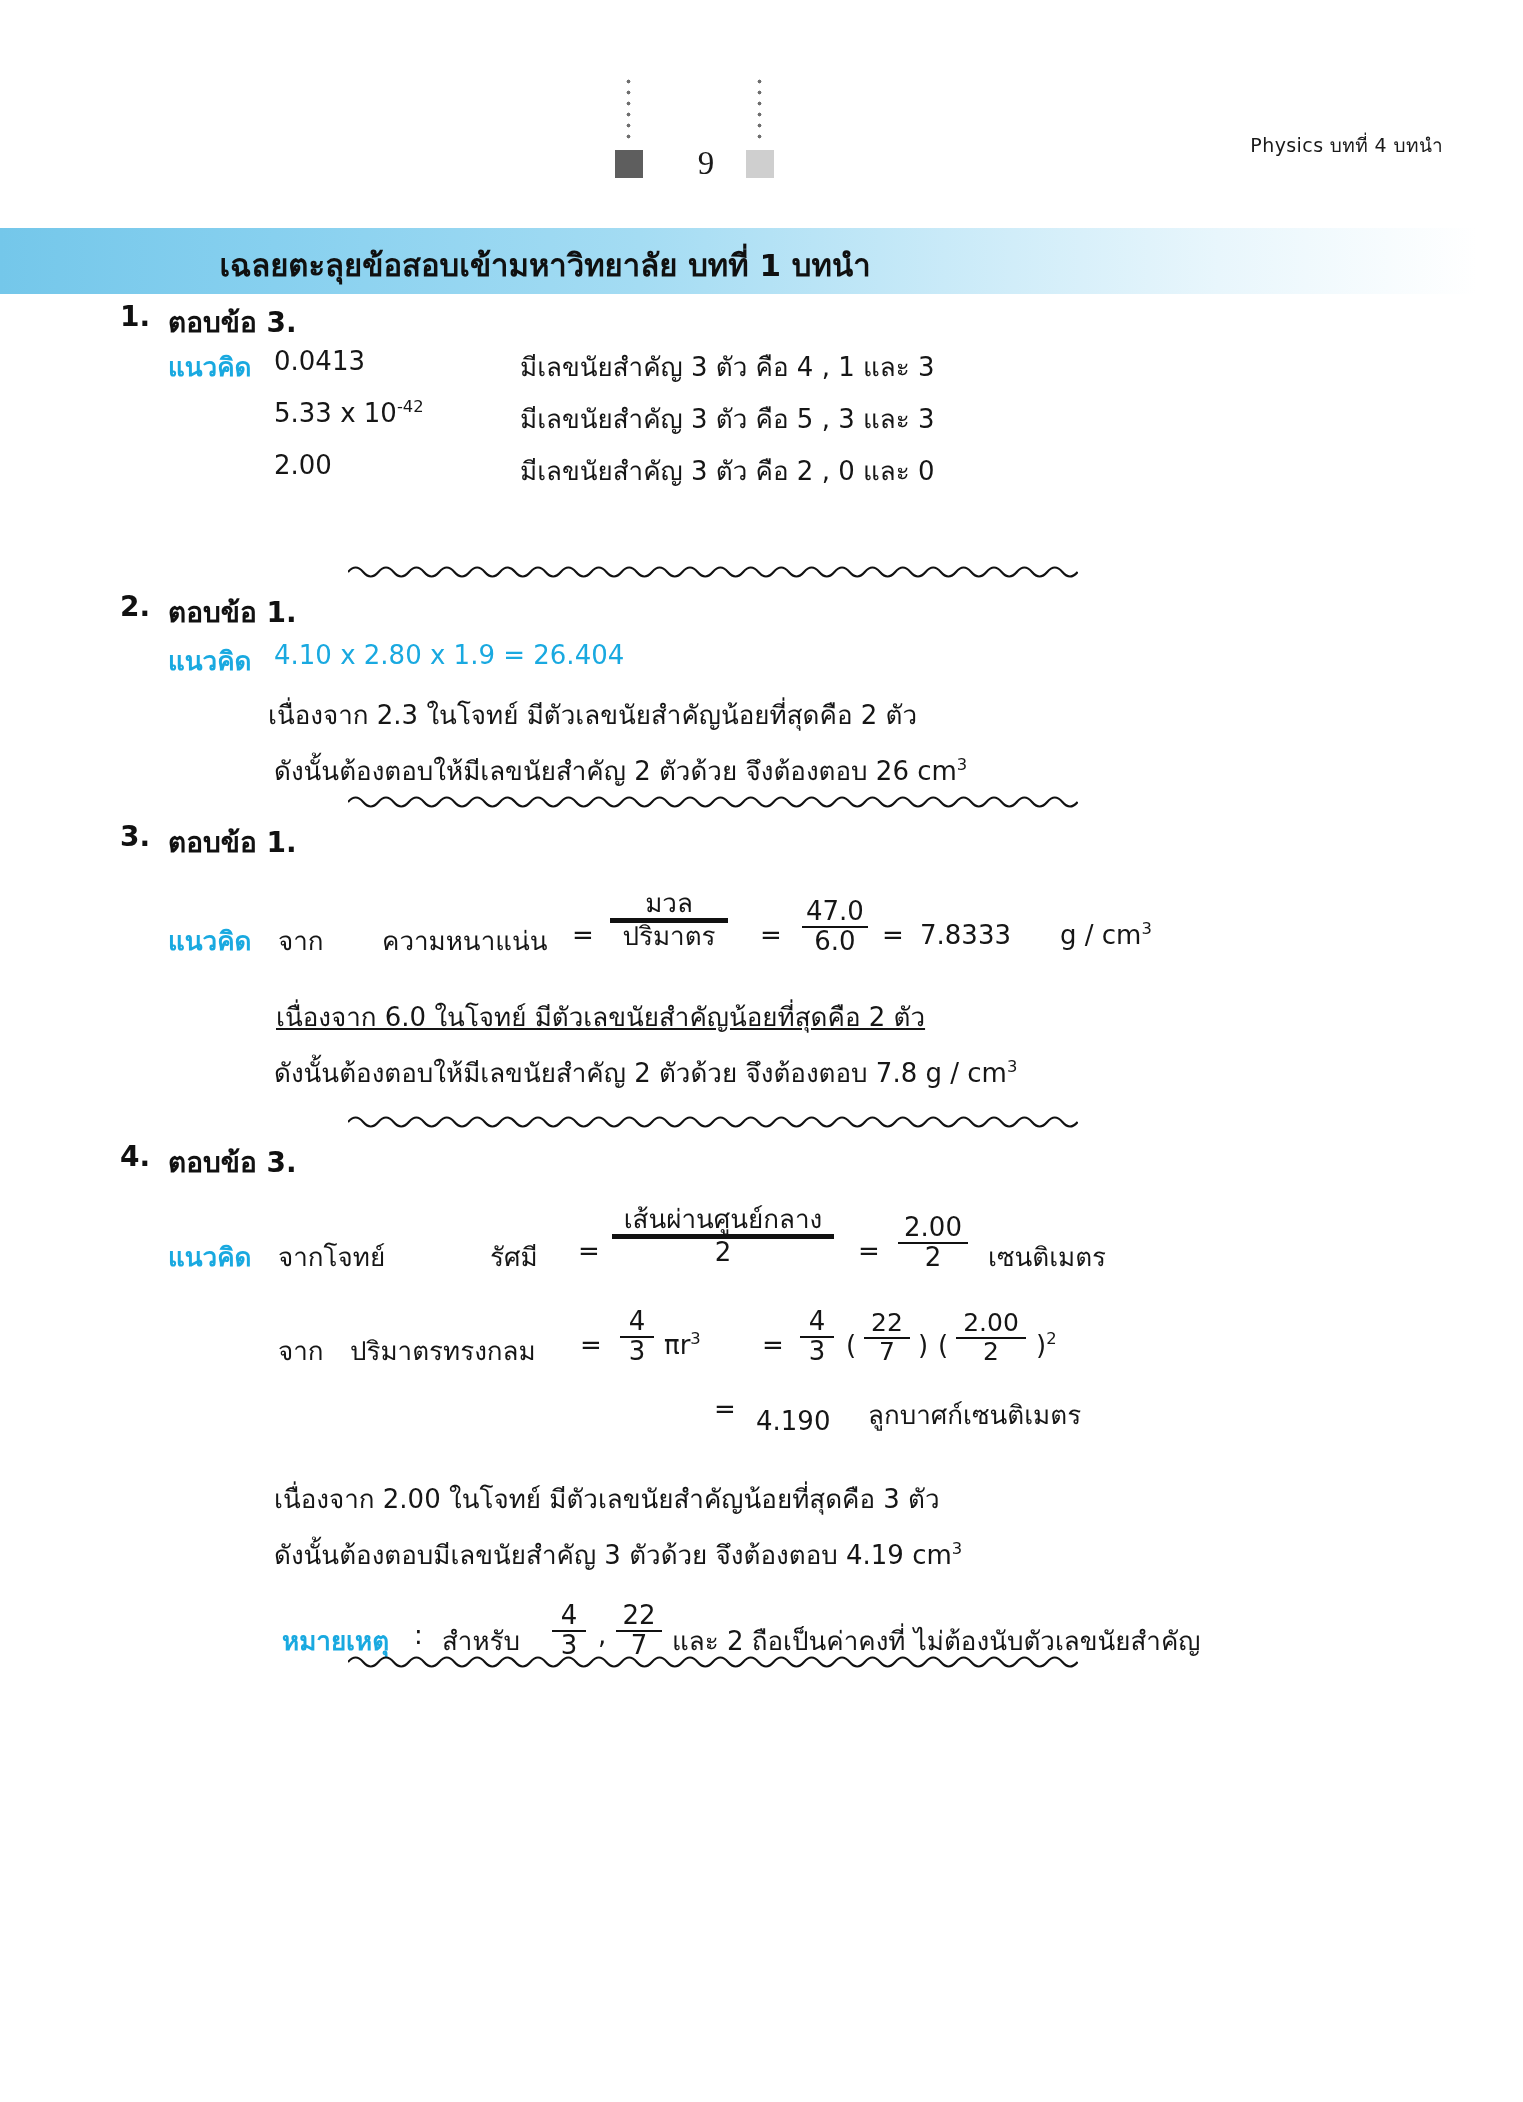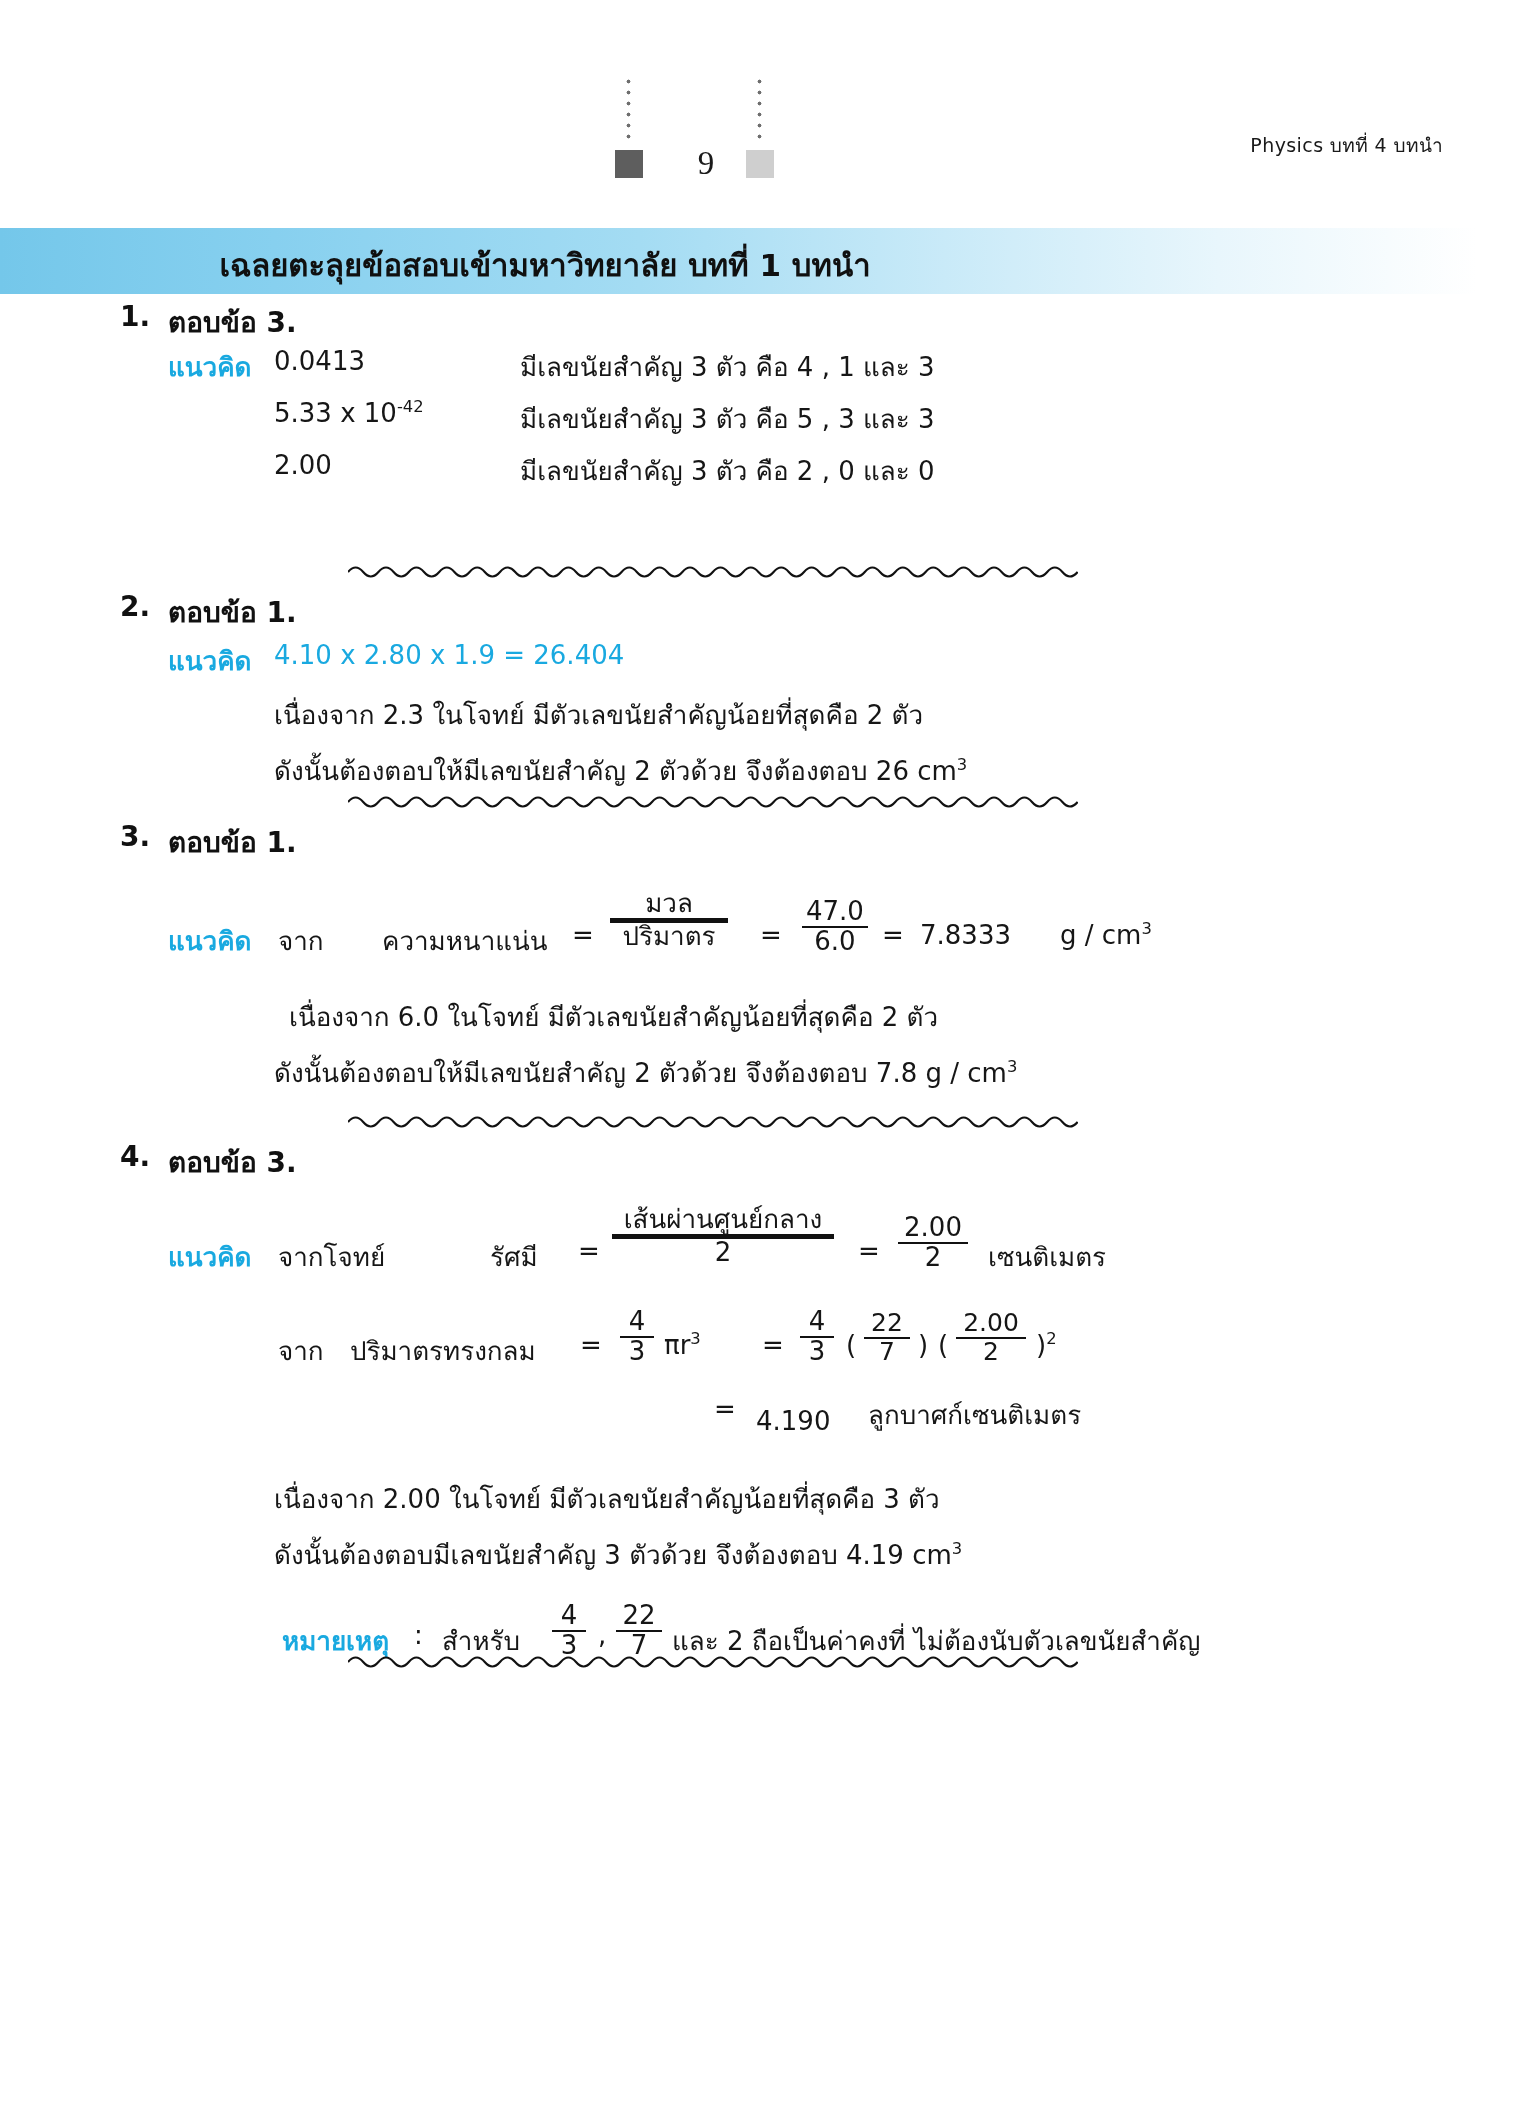--- a/index.html
+++ b/index.html
@@ -206,21 +206,21 @@
     <div class="item" style="height:200px;">
       <div class="item-head" style="height:50px;">
         <span class="item-num">2.</span>
         <span class="item-ans">ตอบข้อ 1.</span>
       </div>
       <div class="row" style="height:54px;">
         <span class="lead ml" style="position:absolute;left:168px;top:0;">แนวคิด</span>
         <span class="cyan ml" style="position:absolute;left:274px;top:0;">4.10 x 2.80 x 1.9  =  26.404</span>
       </div>
       <div class="row" style="height:56px;">
-        <span class="ml" style="position:absolute;left:274px;top:0;">เนื่องจาก  2.3  ในโจทย์   มีตัวเลขนัยสำคัญน้อยที่สุดคือ  2  ตัว</span>
+        <span class="ml" style="position:absolute;left:268px;top:0;">เนื่องจาก  2.3  ในโจทย์   มีตัวเลขนัยสำคัญน้อยที่สุดคือ  2  ตัว</span>
       </div>
       <div class="row" style="height:56px;">
         <span class="ml" style="position:absolute;left:274px;top:0;"><span>ดังนั้นต้องตอบให้มีเลขนัยสำคัญ  2  ตัวด้วย  จึงต้องตอบ  26  cm</span><sup>3</sup></span>
       </div>
     </div>
 
     <div class="wave">
       <svg width="730" height="24" viewBox="0 0 730 24">
         <path d="M0,12 q7.6,-9 15.2,0 t15.2,0 t15.2,0 t15.2,0 t15.2,0 t15.2,0 t15.2,0 t15.2,0 t15.2,0 t15.2,0 t15.2,0 t15.2,0 t15.2,0 t15.2,0 t15.2,0 t15.2,0 t15.2,0 t15.2,0 t15.2,0 t15.2,0 t15.2,0 t15.2,0 t15.2,0 t15.2,0 t15.2,0 t15.2,0 t15.2,0 t15.2,0 t15.2,0 t15.2,0 t15.2,0 t15.2,0 t15.2,0 t15.2,0 t15.2,0 t15.2,0 t15.2,0 t15.2,0 t15.2,0 t15.2,0 t15.2,0 t15.2,0 t15.2,0 t15.2,0 t15.2,0 t15.2,0 t15.2,0 t15.2,0" fill="none" stroke="#111111" stroke-width="2.1"></path>
       </svg>
@@ -245,21 +245,21 @@
         <span class="frac ml" style="position:absolute;left:802px;top:12px;min-width:62px;">
           <span class="num">47.0</span>
           <span class="den">6.0</span>
         </span>
         <span class="ml" style="position:absolute;left:882px;top:34px;">=</span>
         <span class="ml" style="position:absolute;left:920px;top:34px;">7.8333</span>
         <span class="ml" style="position:absolute;left:1060px;top:34px;"><span>g / cm</span><sup>3</sup></span>
       </div>
 
       <div class="row" style="height:56px;">
-        <span class="ml" style="position:absolute;left:289px;top:0;">เนื่องจาก  6.0  ในโจทย์   มีตัวเลขนัยสำคัญน้อยที่สุดคือ  2  ตัว</span>
+        <span class="ml" style="position:absolute;left:276px;top:0;text-decoration:underline;">เนื่องจาก  6.0  ในโจทย์   มีตัวเลขนัยสำคัญน้อยที่สุดคือ  2  ตัว</span>
       </div>
       <div class="row" style="height:56px;">
         <span class="ml" style="position:absolute;left:274px;top:0;"><span>ดังนั้นต้องตอบให้มีเลขนัยสำคัญ  2  ตัวด้วย   จึงต้องตอบ  7.8  g / cm</span><sup>3</sup></span>
       </div>
     </div>
 
     <div class="wave">
       <svg width="730" height="24" viewBox="0 0 730 24">
         <path d="M0,12 q7.6,-9 15.2,0 t15.2,0 t15.2,0 t15.2,0 t15.2,0 t15.2,0 t15.2,0 t15.2,0 t15.2,0 t15.2,0 t15.2,0 t15.2,0 t15.2,0 t15.2,0 t15.2,0 t15.2,0 t15.2,0 t15.2,0 t15.2,0 t15.2,0 t15.2,0 t15.2,0 t15.2,0 t15.2,0 t15.2,0 t15.2,0 t15.2,0 t15.2,0 t15.2,0 t15.2,0 t15.2,0 t15.2,0 t15.2,0 t15.2,0 t15.2,0 t15.2,0 t15.2,0 t15.2,0 t15.2,0 t15.2,0 t15.2,0 t15.2,0 t15.2,0 t15.2,0 t15.2,0 t15.2,0 t15.2,0 t15.2,0" fill="none" stroke="#111111" stroke-width="2.1"></path>
       </svg>

